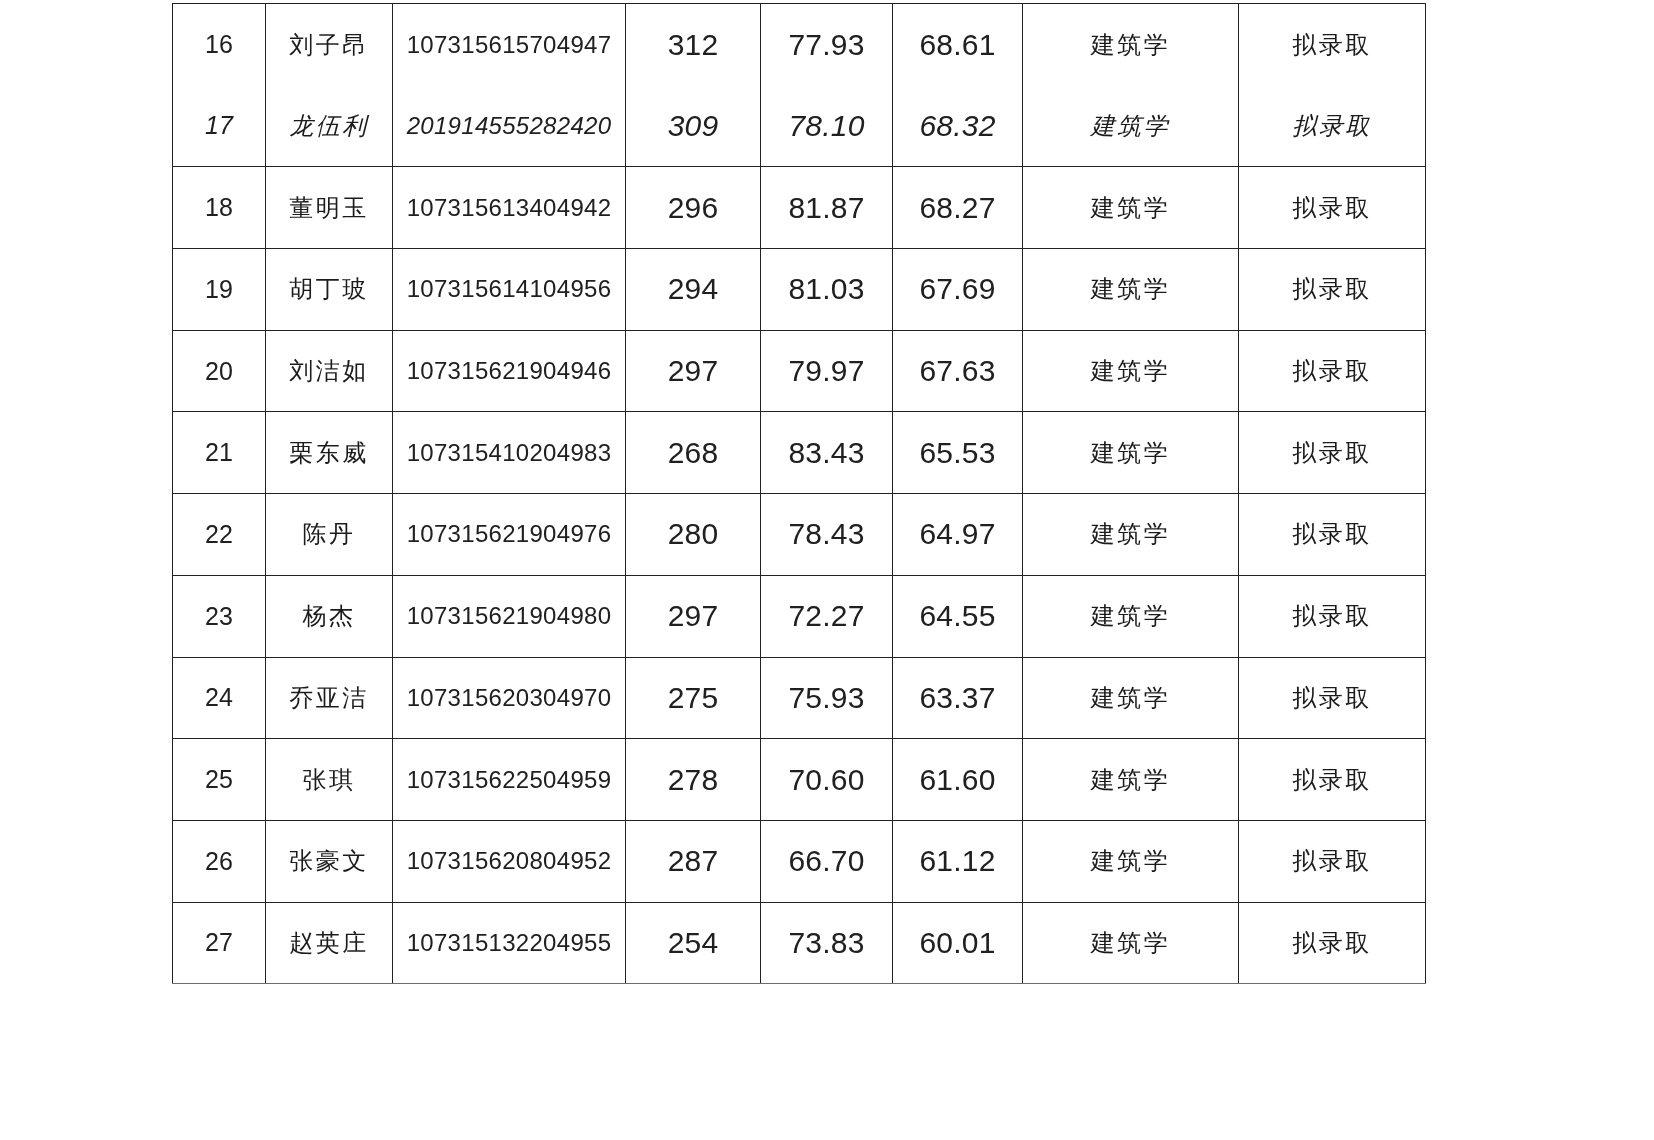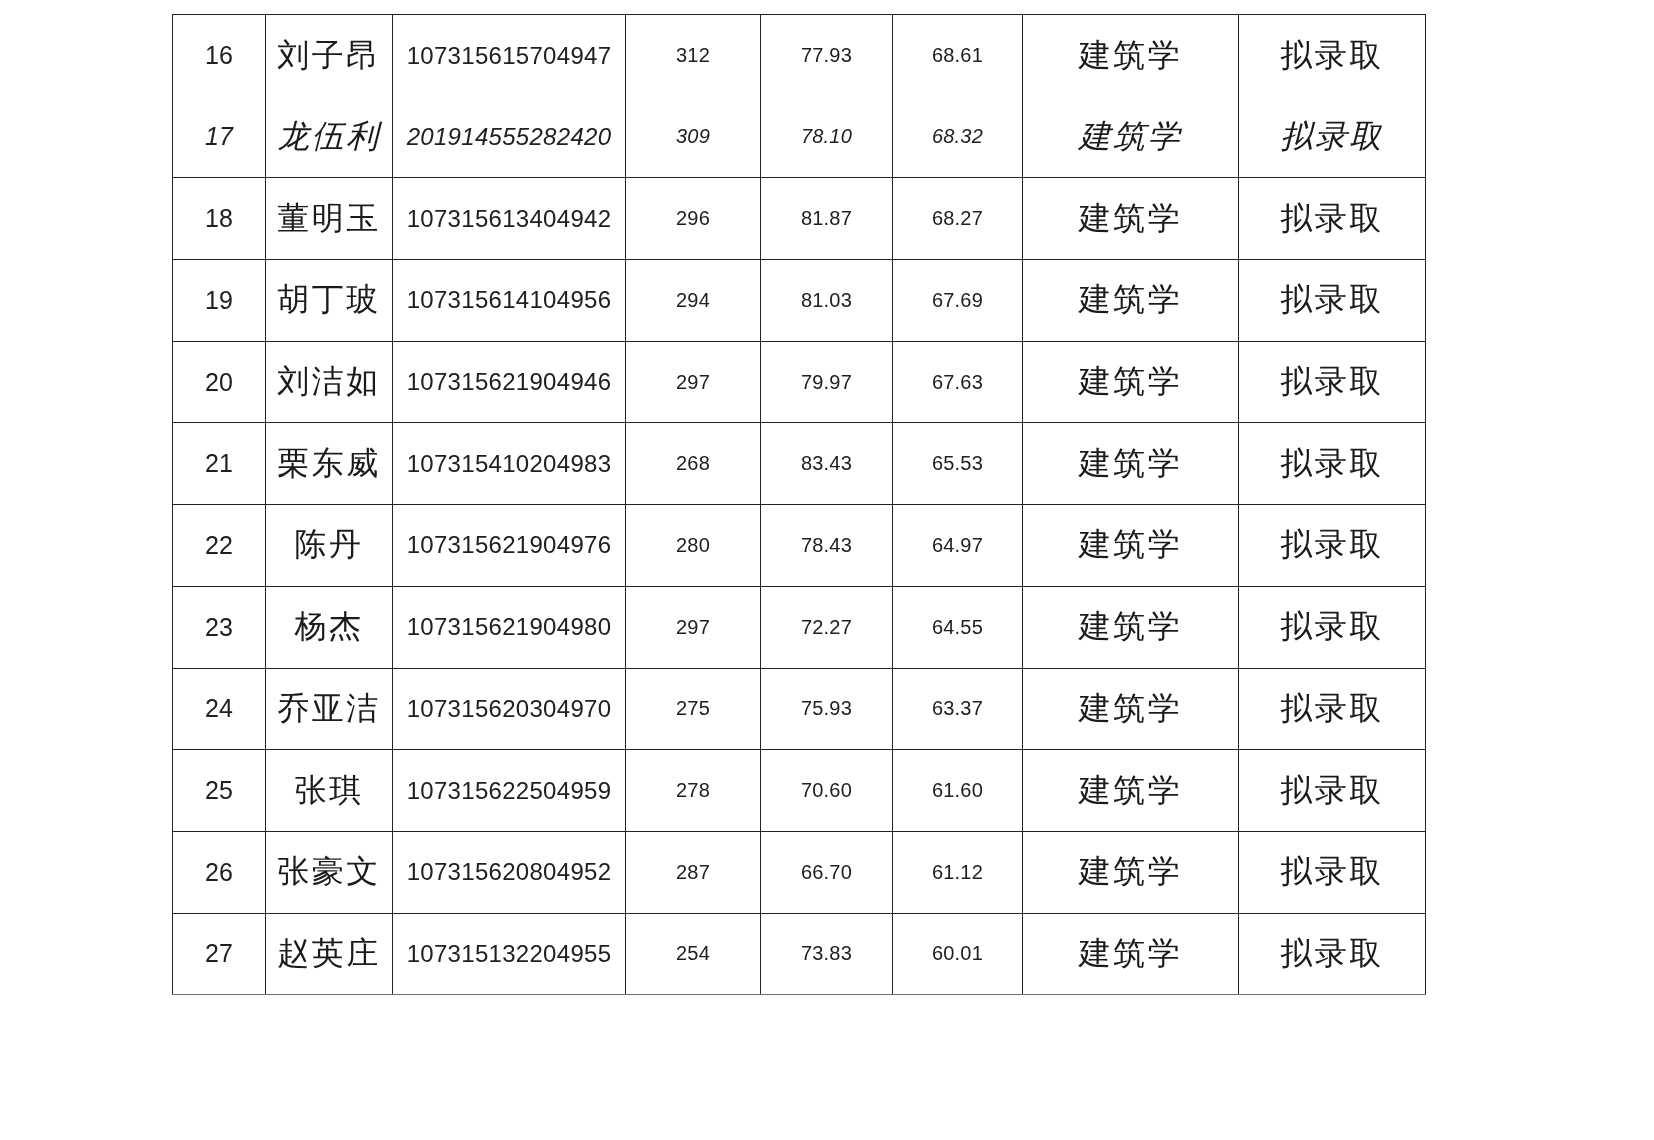--- a/index.html
+++ b/index.html
@@ -16,21 +16,21 @@
   #page {
     position: relative;
     width: 1654px;
     height: 1140px;
     background: #ffffff;
     overflow: hidden;
   }
   #table-wrap {
     position: absolute;
     left: 172px;
-    top: 14px;
+    top: 3px;
     width: 1253px;
   }
   table.admission-table {
     border-collapse: collapse;
     table-layout: fixed;
     width: 1253px;
     background: #ffffff;
   }
   table.admission-table td {
     border: 1px solid #222222;
@@ -54,30 +54,30 @@
     display: flex;
     align-items: center;
     justify-content: center;
     height: 100%;
     width: 100%;
     box-sizing: border-box;
   }
   
   .num {
     font-family: "Liberation Sans", "DejaVu Sans", sans-serif;
-    font-size: 20px;
+    font-size: 30px;
     letter-spacing: 0.2px;
     color: #202020;
   }
   .rank { font-size: 25px; }
   .idnum { font-size: 24px; letter-spacing: 0.3px; }
   
   .cjk {
     font-family: "DejaVu Serif", "Liberation Serif", serif;
-    font-size: 32px;
+    font-size: 24px;
     letter-spacing: 2.5px;
     color: #1b1b1b;
   }
   tr.row { height: 81.7px; }
   
   tr.no-bottom-rule > td { border-bottom: none; }
   tr.no-top-rule > td { border-top: none; font-style: italic; }
   
   tr.light-rule > td { border-top-color: #6e6e6e; }
   tr.light-bottom > td { border-bottom-color: #6e6e6e; }

